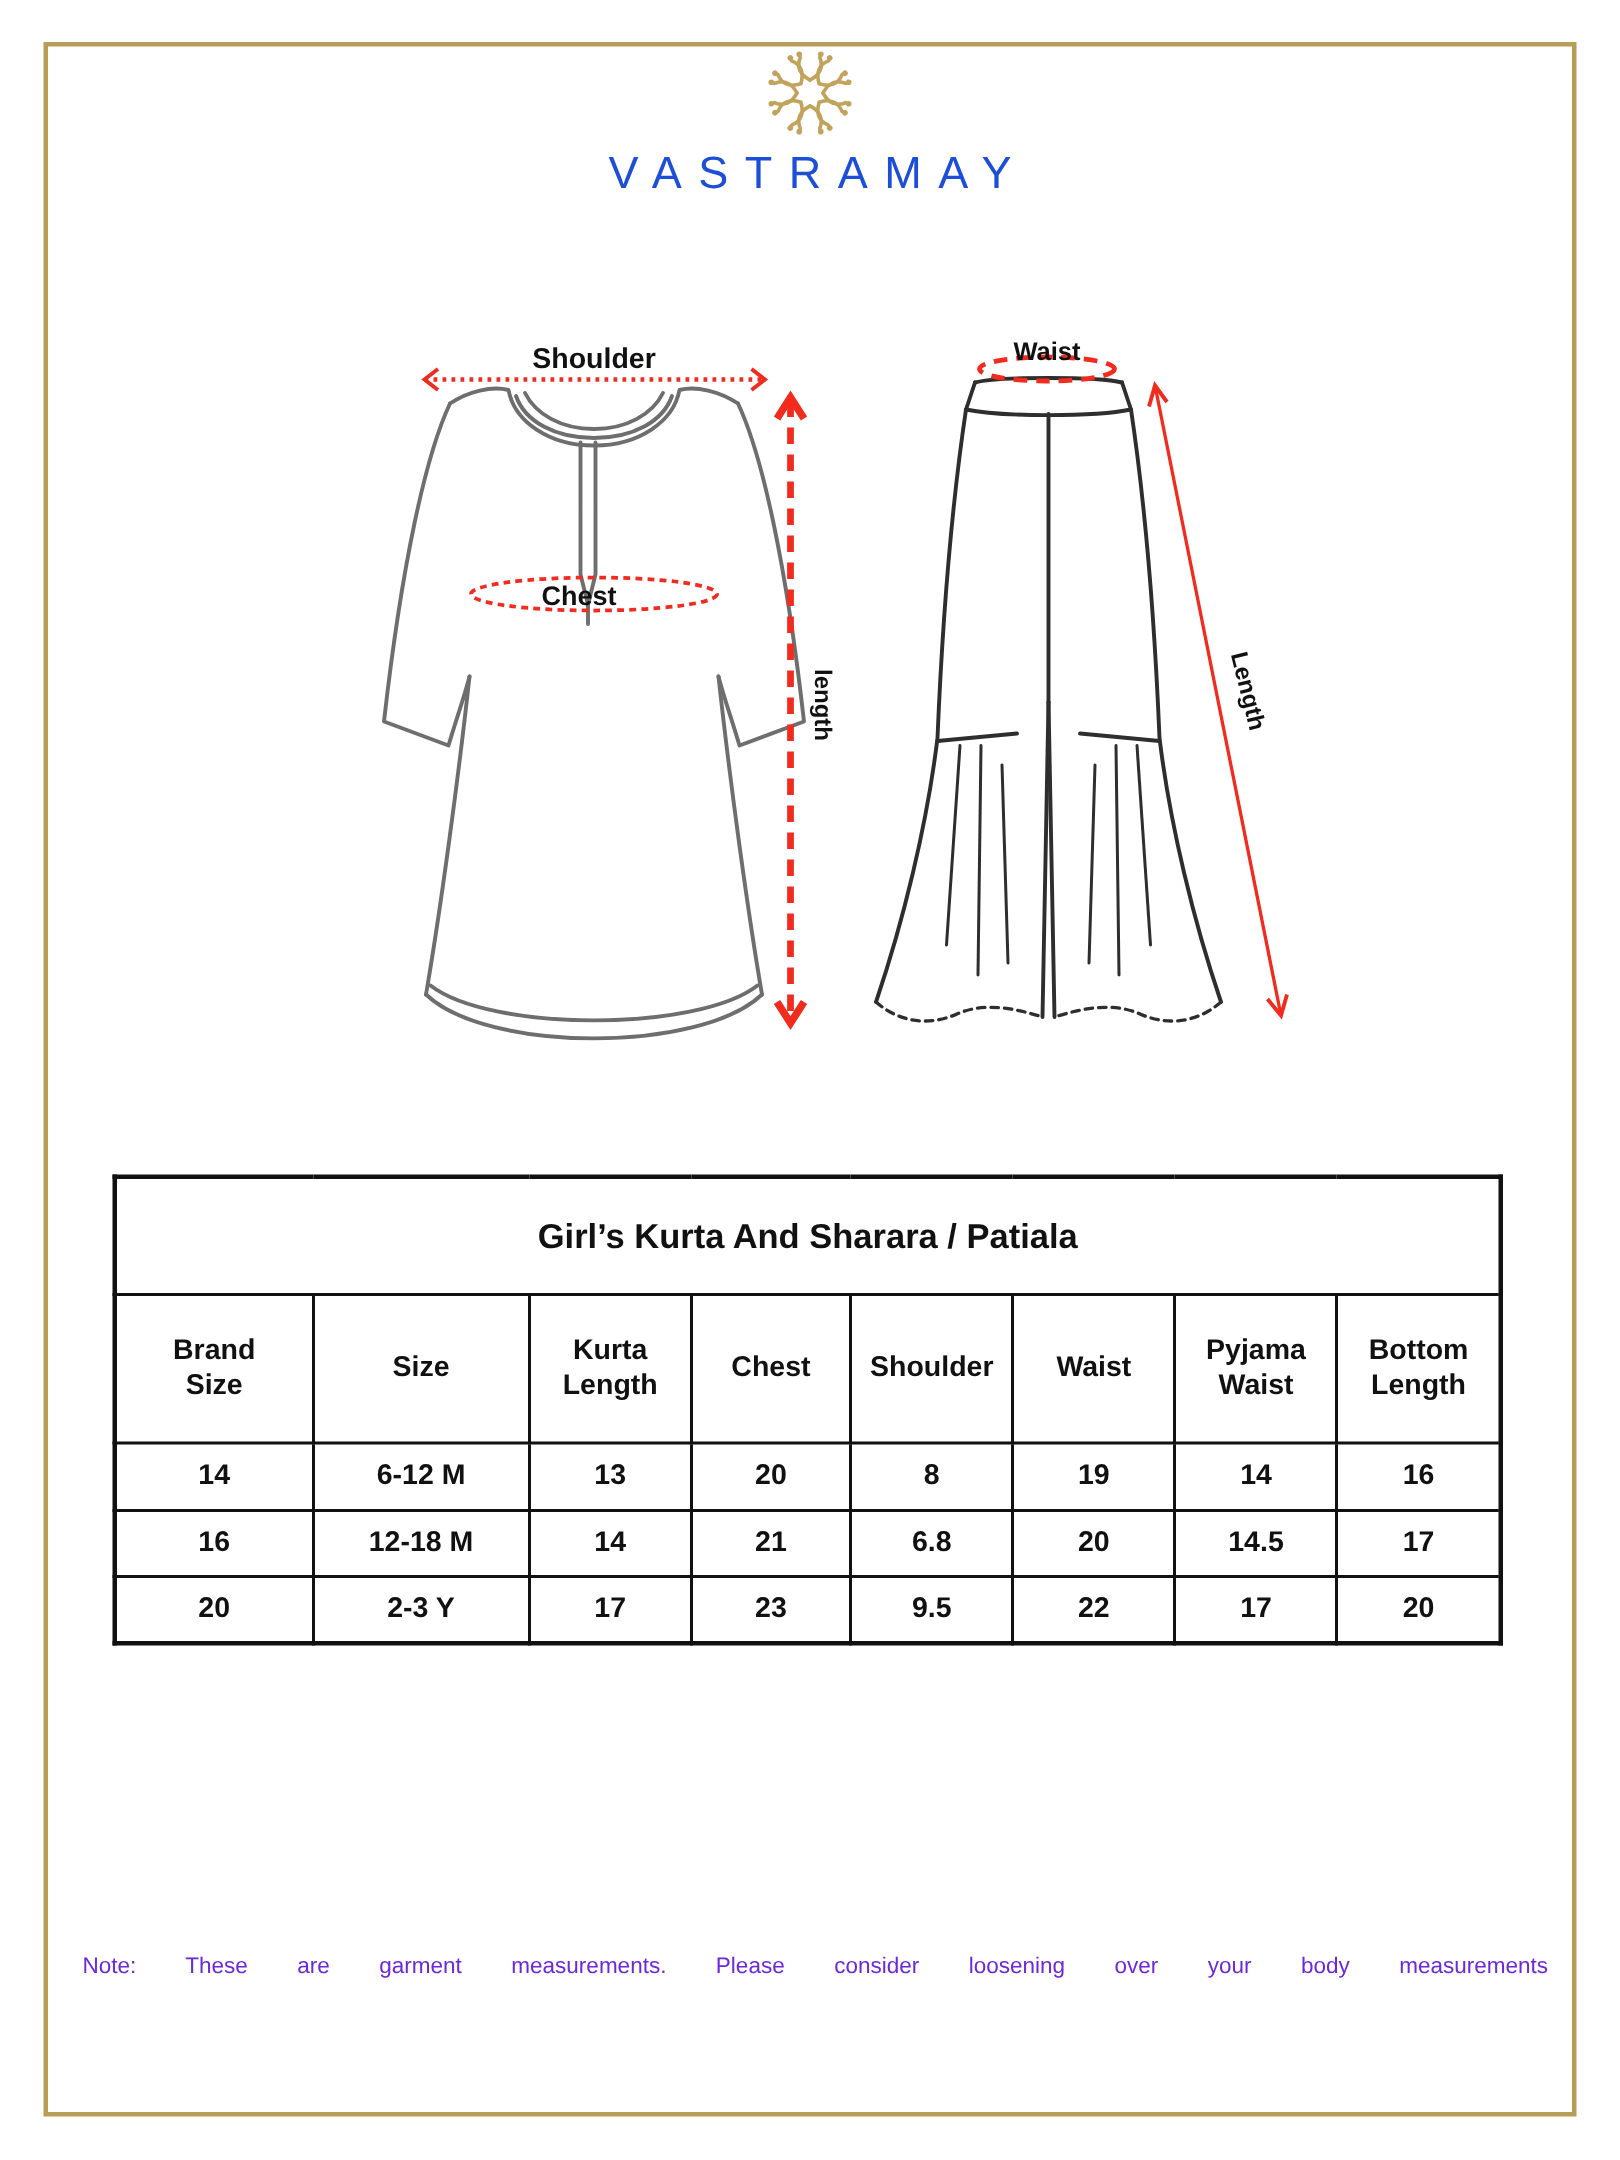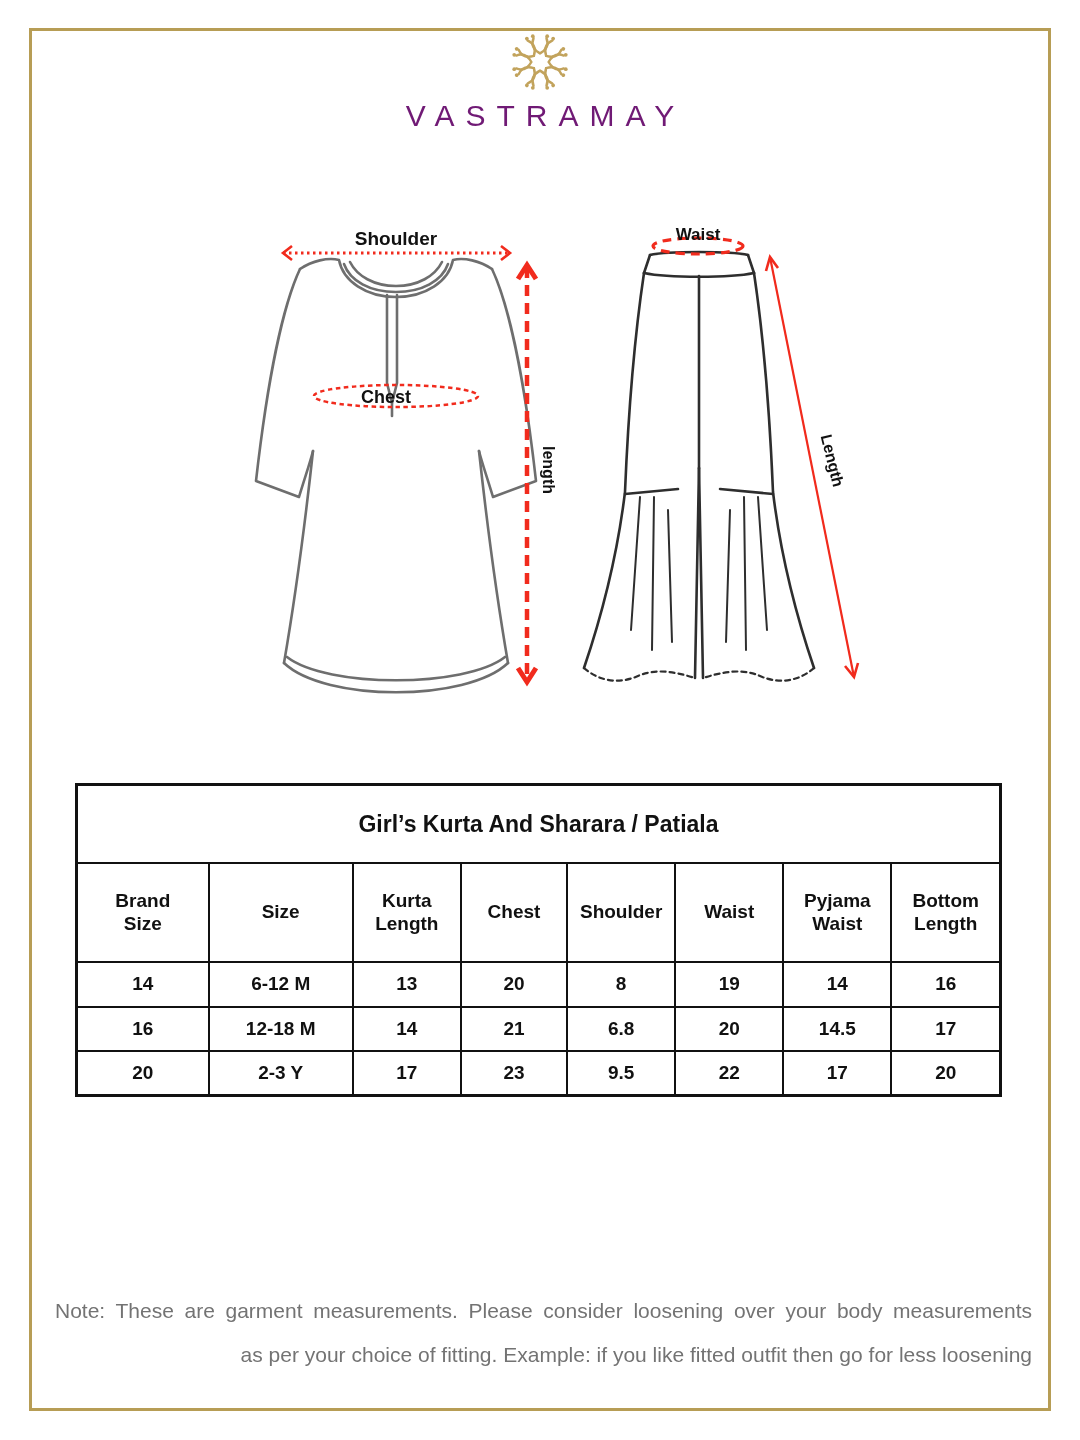--- a/index.html
+++ b/index.html
@@ -8,21 +8,21 @@
     font-family:"Liberation Sans",sans-serif;color:#111;overflow:hidden;
   }
   .frame{
     position:absolute;left:29px;top:28px;right:29px;bottom:29px;
     border:3px solid #b79d55;pointer-events:none;
   }
   
   .logo{position:absolute;left:504px;top:26px;width:72px;height:72px;}
   .wordmark{
     position:absolute;left:0;top:99px;width:100%;text-align:center;
-    font-size:30px;letter-spacing:11px;text-indent:11px;color:#701a75;font-weight:400;
+    font-size:30px;letter-spacing:11px;text-indent:11px;color:#1d4ed8;font-weight:400;
   }
   
   .kurta-svg{position:absolute;left:240px;top:215px;width:320px;height:500px;}
   .sharara-svg{position:absolute;left:580px;top:210px;width:300px;height:500px;}
   .diag-label{font-family:"Liberation Sans",sans-serif;font-weight:bold;fill:#111;}
   
   table.size-table{
     position:absolute;left:75px;top:783px;width:927px;height:314px;
     border-collapse:collapse;table-layout:fixed;border:3px solid #111;
     text-align:center;
@@ -30,21 +30,21 @@
   table.size-table td,table.size-table th{border:2px solid #111;vertical-align:middle;padding:0 2px;}
   .title-row{height:62px;text-align:center;}
   .title-row td{font-size:23px;font-weight:bold;border-bottom-width:3px;}
   .subtitle-row{height:36px;}
   .subtitle-row td{font-size:16px;font-weight:400;border-bottom-width:3px;}
   .head-row{height:78px;}
   .head-row th{font-size:19px;font-weight:bold;line-height:1.18;white-space:pre-line;}
   .data-row{height:35px;}
   .data-row td{font-size:19px;font-weight:bold;}
   
-  .note{position:absolute;left:55px;top:1289px;width:977px;font-size:21px;color:#737373;line-height:44px;}
+  .note{position:absolute;left:55px;top:1289px;width:977px;font-size:15px;color:#6d28d9;line-height:44px;}
   .note-line1{text-align:justify;text-align-last:justify;}
   .note-line2{text-align:right;}
 </style>
 </head>
 <body>
 
 <div class="page">
   <div class="frame"></div>
 
   <svg class="logo" viewBox="0 0 100 100">
@@ -210,15 +210,14 @@
         <td>9.5</td>
         <td>22</td>
         <td>17</td>
         <td>20</td>
       </tr>
     </tbody>
   </table>
 
   <div class="note">
     <div class="note-line1">Note: These are garment measurements. Please consider loosening over your body measurements</div>
-    <div class="note-line2">as per your choice of fitting. Example: if you like fitted outfit then go for less loosening</div>
   </div>
 </div>
 
 </body></html>

